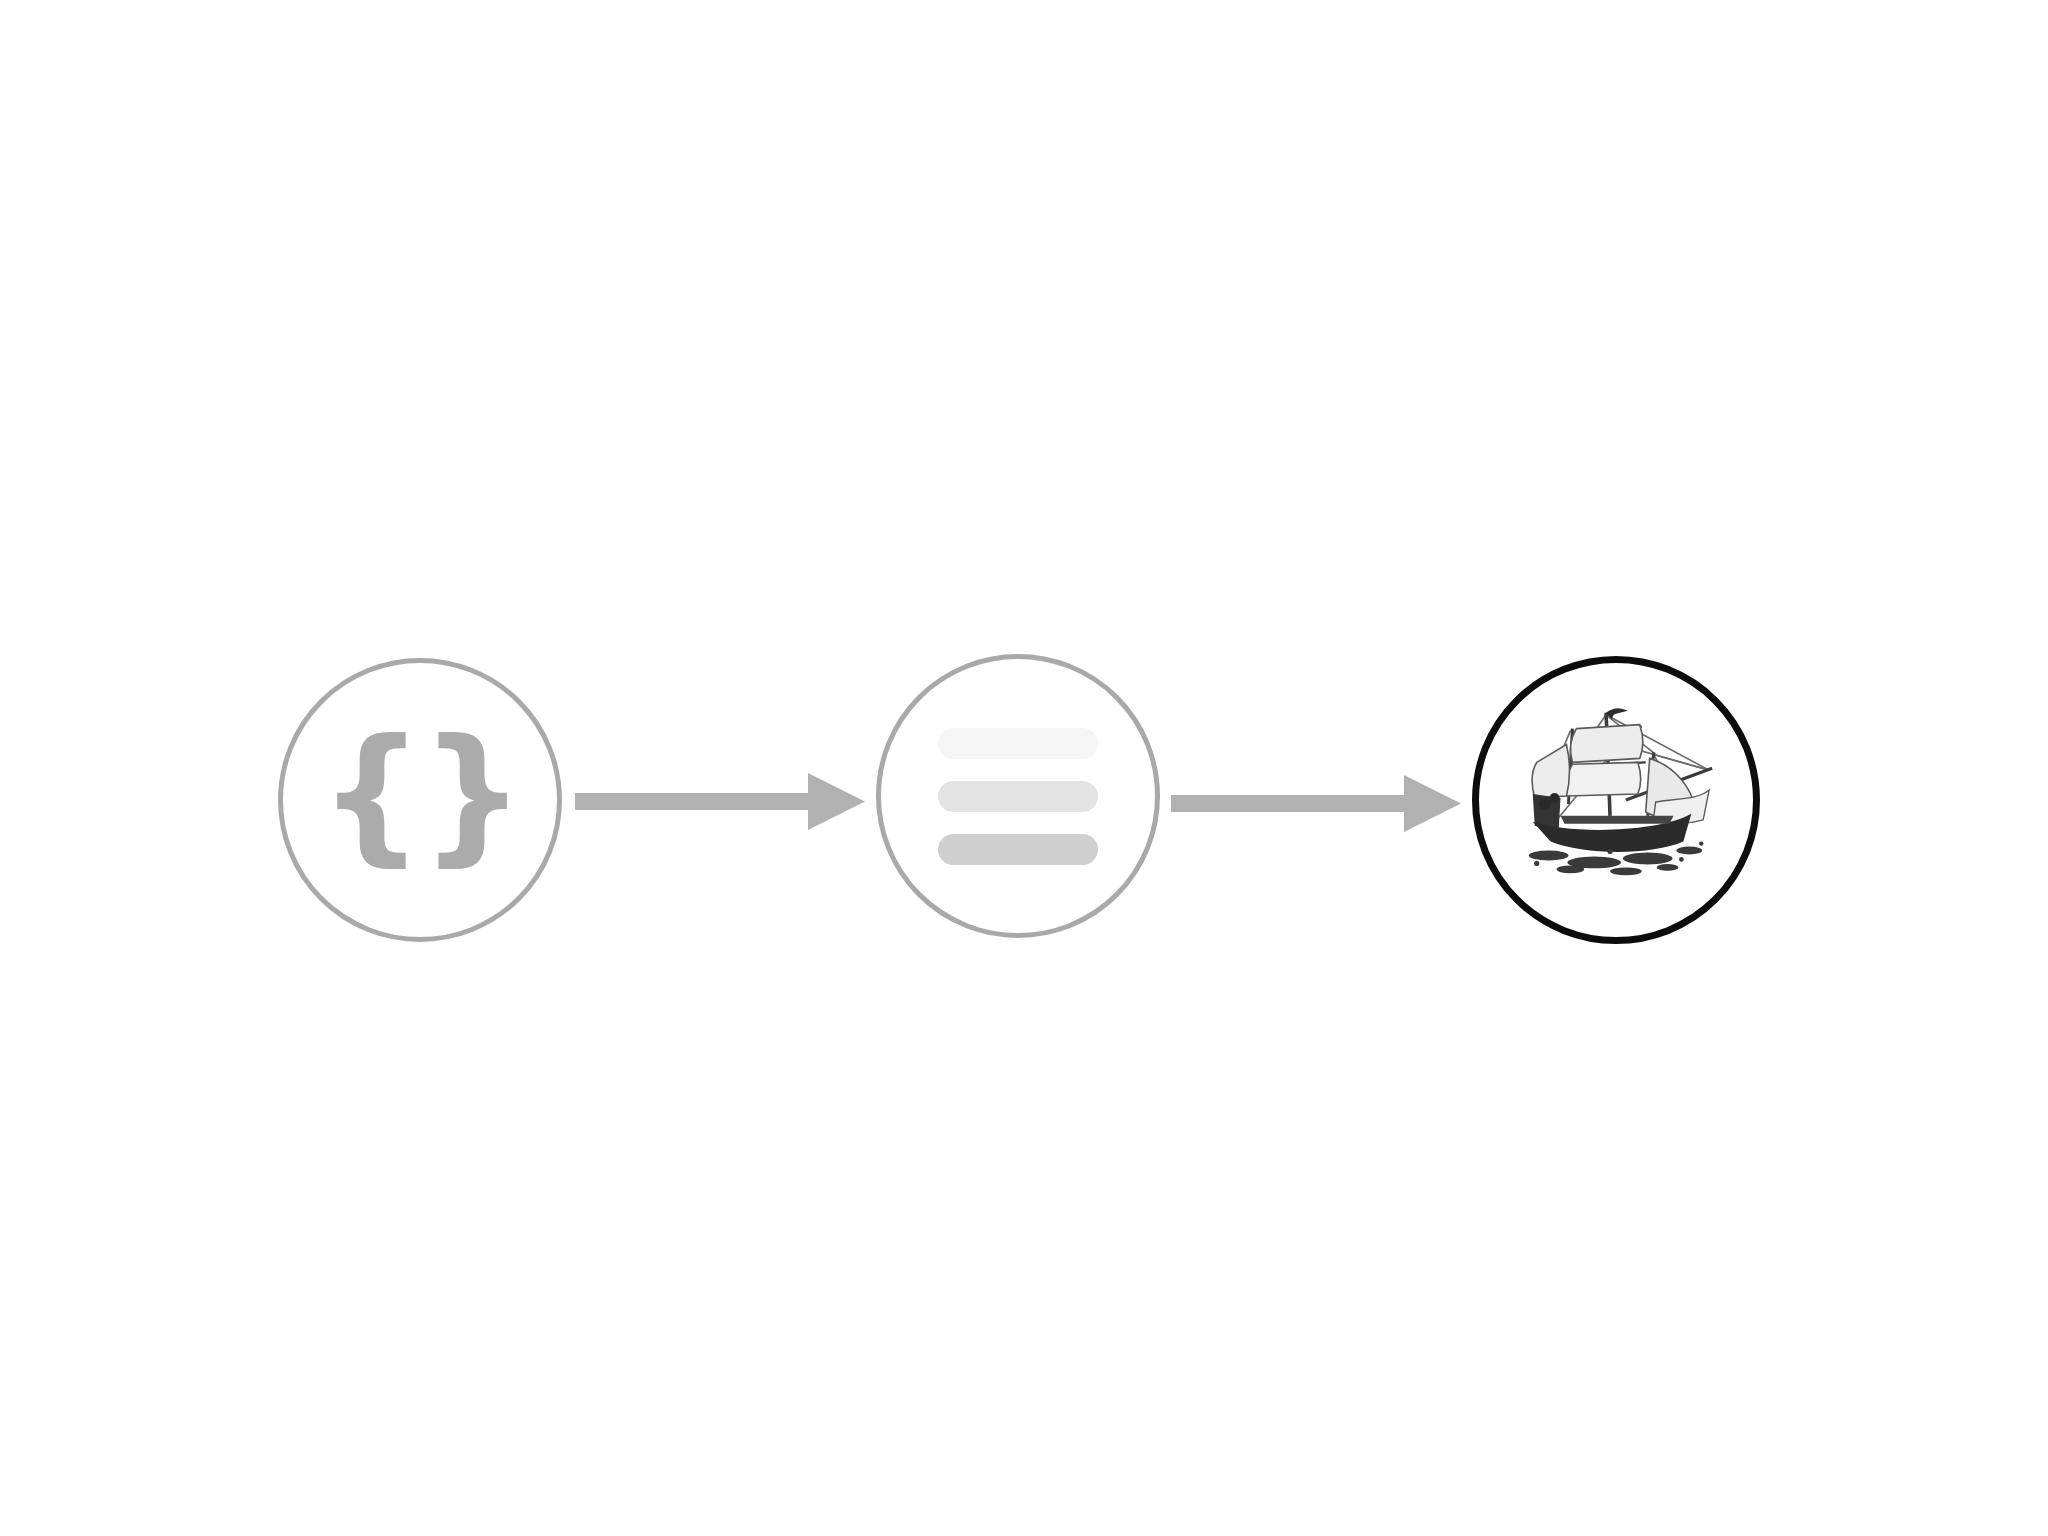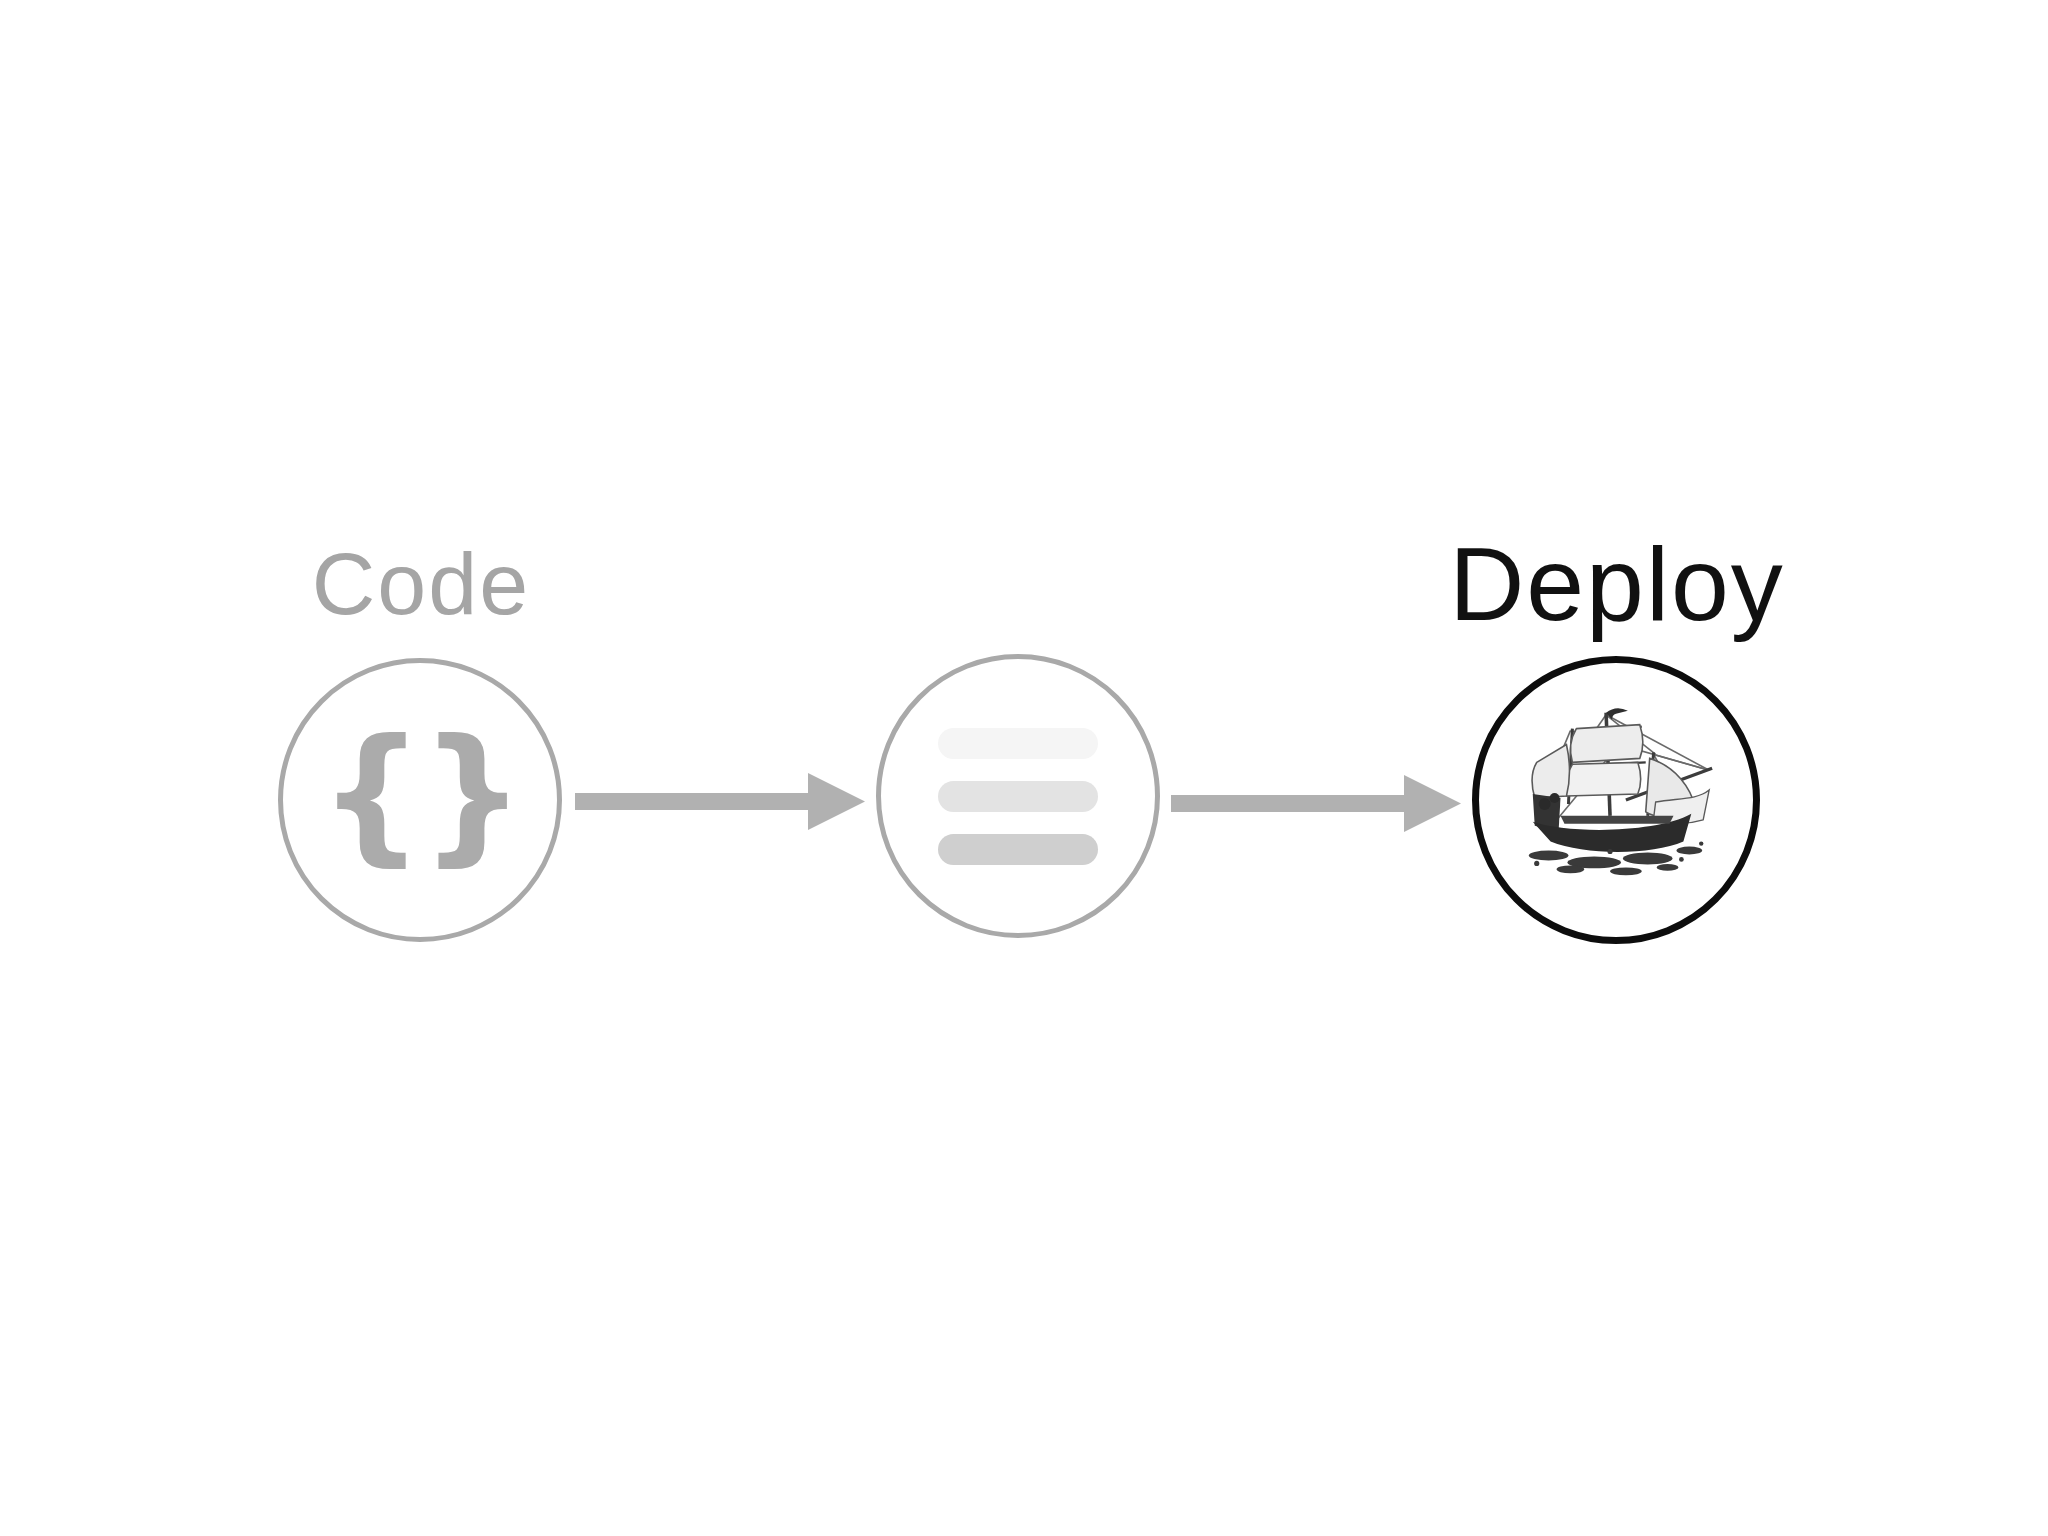--- a/index.html
+++ b/index.html
@@ -92,24 +92,22 @@
   #arrow-2 { left: 1171px; top: 772px; }
 
   
   .ship-svg { width: 218px; height: 204px; }
 </style>
 </head>
 <body>
 
 <div class="canvas">
 
-  <div class="stage-label label-muted" id="label-code">Code</div>
 
 
-  <div class="stage-label label-active" id="label-deploy">Deploy</div>
 
   <div class="stage-circle" id="circle-code">
     <span class="braces">{}</span>
   </div>
 
   <svg class="arrow" id="arrow-1" width="290" height="62" viewBox="0 0 290 62">
     <rect x="0" y="23" width="237" height="17" fill="#b1b1b1"></rect>
     <polygon points="233,3 290,31.5 233,60" fill="#b1b1b1"></polygon>
   </svg>
 

